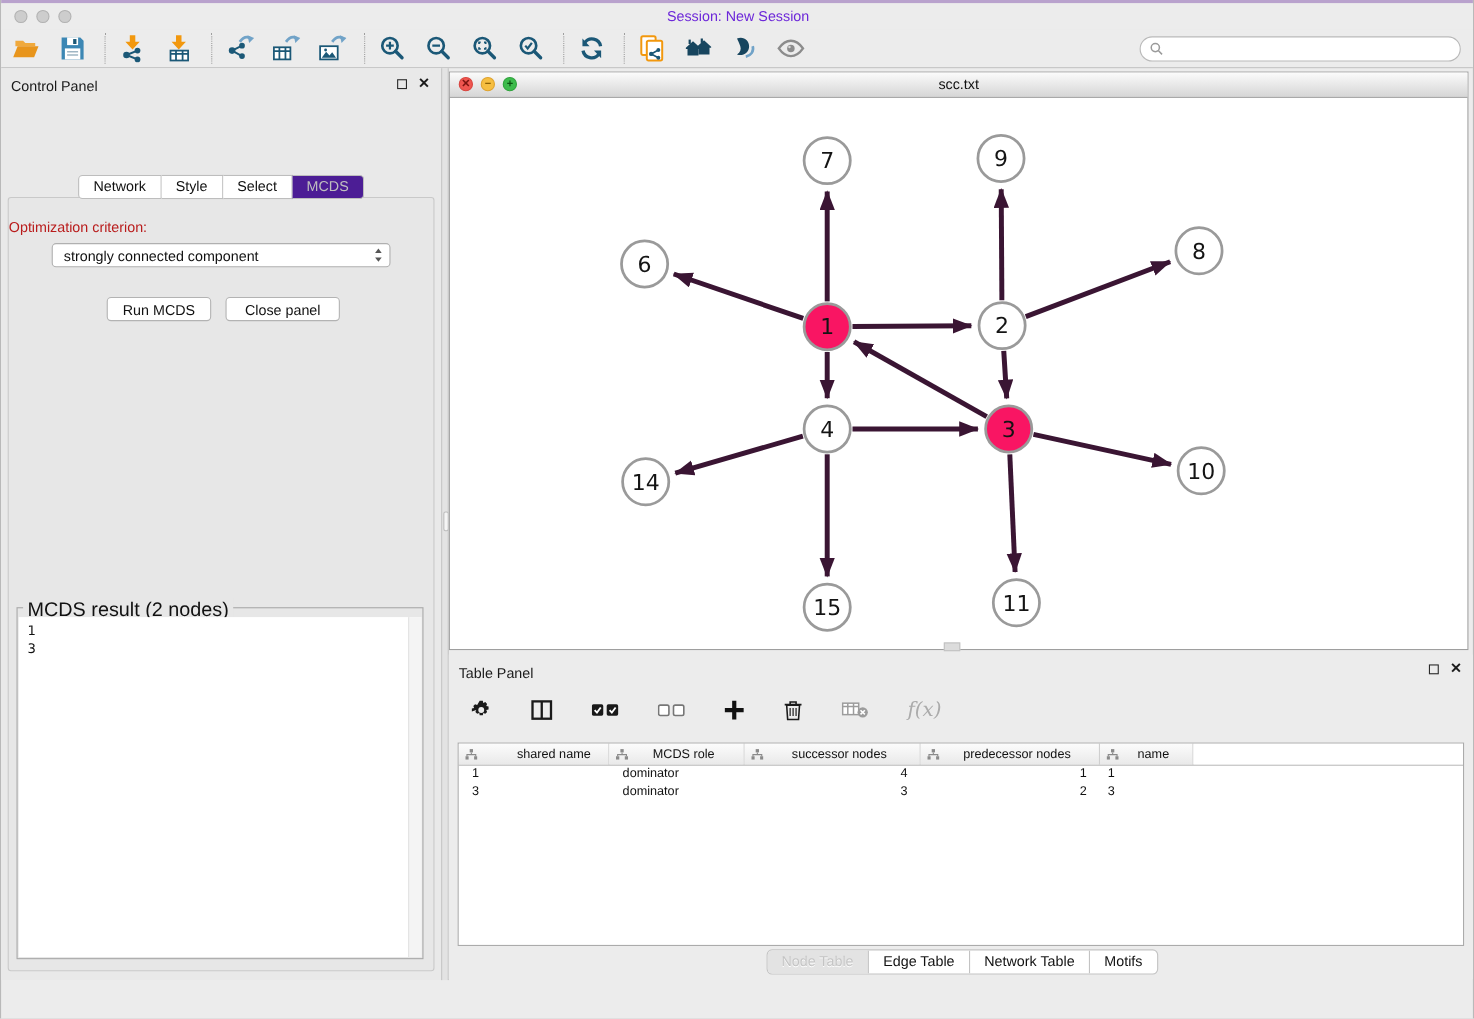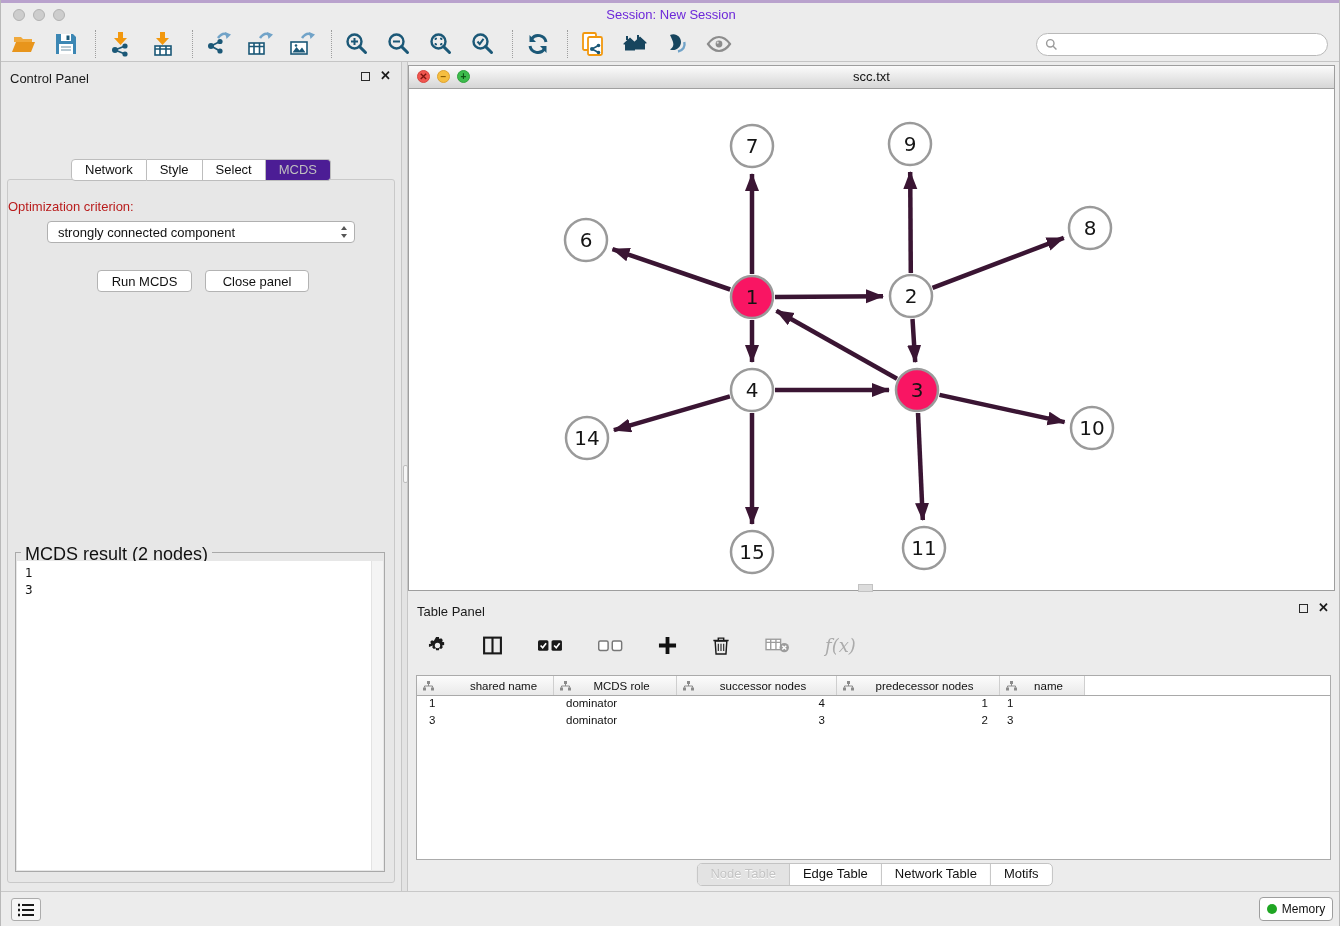--- a/index.html
+++ b/index.html
@@ -495,26 +495,14 @@
         </div>
     </div>
     <div id="tp-tabs">
       <div class="tp-tab active">Node Table</div>
       <div class="tp-tab">Edge Table</div>
       <div class="tp-tab">Network Table</div>
       <div class="tp-tab">Motifs</div>
     </div>
   </div>
 
-  <div id="statusbar" class="abs">
-    <div id="list-btn">
-      <svg width="18" height="14" viewBox="0 0 18 14" stroke="#1a1a1a">
-          <path d="M5 2h12M5 7h12M5 12h12" stroke-width="2"></path>
-          <path d="M1 2h2M1 7h2M1 12h2" stroke-width="2.4"></path>
-        </svg>
-    </div>
-    <div id="memory-btn">
-      <span id="memory-dot"></span>
-      <span>Memory</span>
-    </div>
-  </div>
 
 </div>
 
 </body></html>

